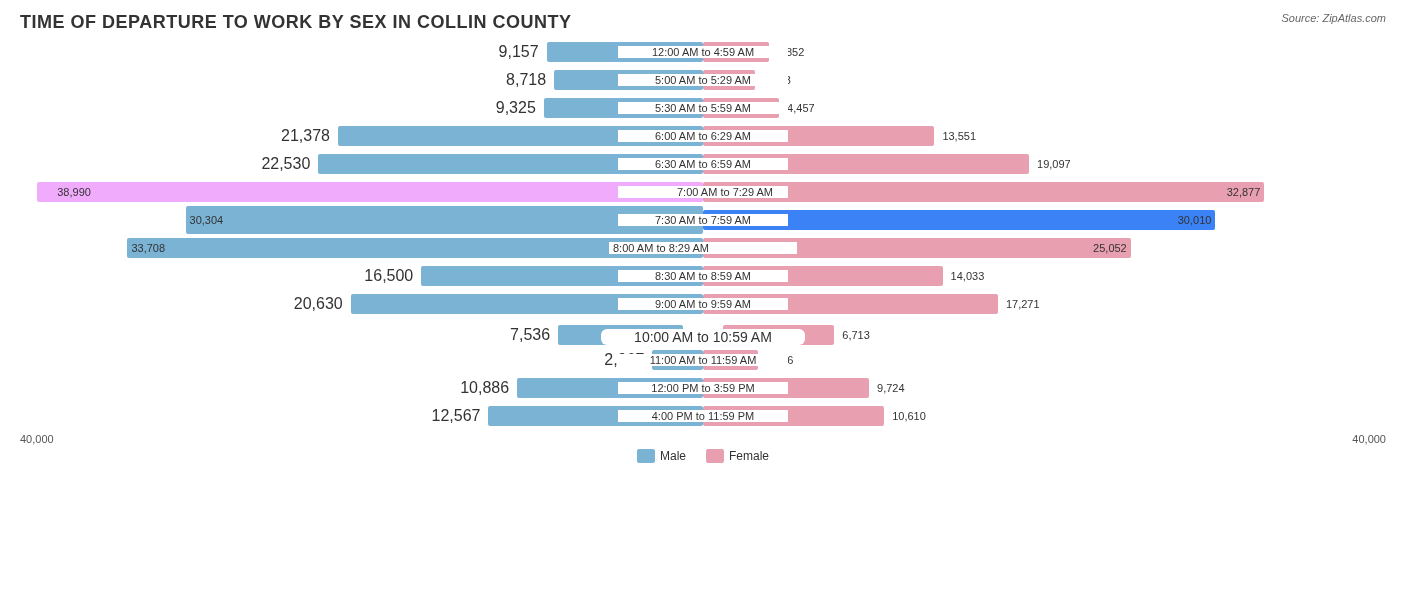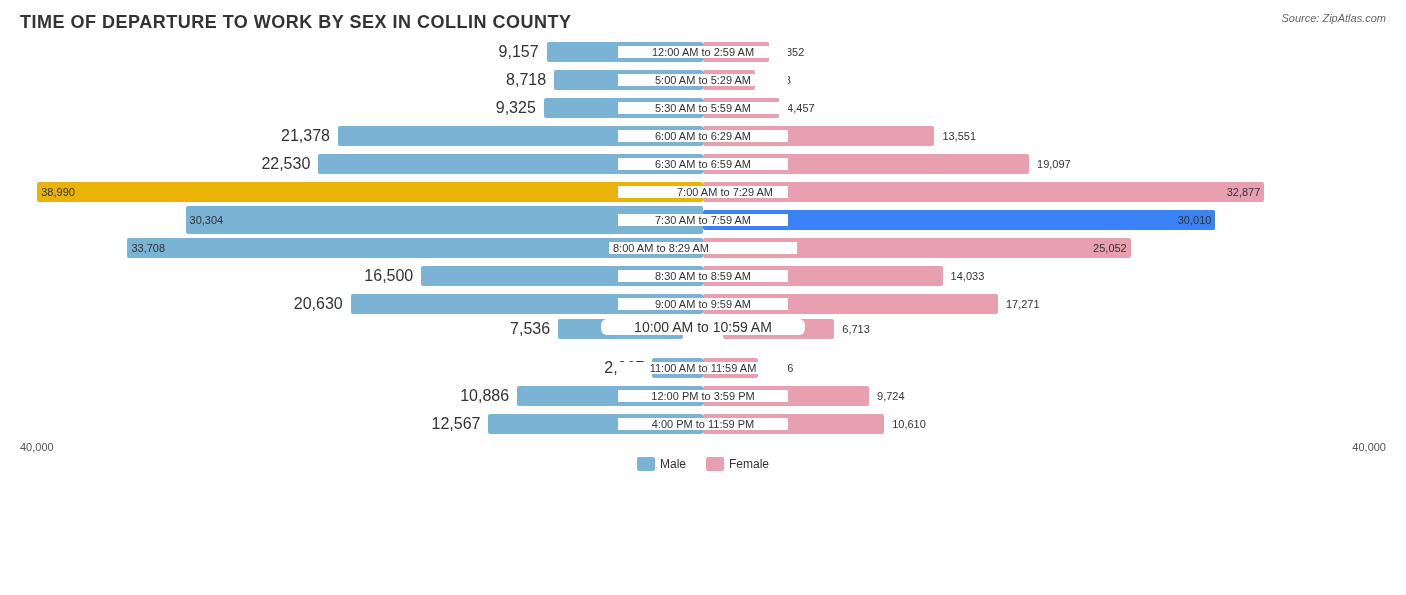--- a/index.html
+++ b/index.html
@@ -129,21 +129,21 @@
   <div class="source-label">Source: ZipAtlas.com</div>
 
   <div class="chart-area">
     <div class="rows-wrapper" id="rows-wrapper">
 
     <div class="row" style="display: flex; align-items: center; height: 26px; margin-bottom: 2px; width: 100%;">
           <div style="flex: 1 1 0%; display: flex; justify-content: flex-end; align-items: center; gap: 4px;">
             <span class="bar-label-left">9,157</span>
             <div class="bar-left" style="width: 22.8925%; max-width: 100%; height: 20px; border-radius: 2px; background: rgb(122, 179, 212);"></div>
           </div>
-          <div class="center-label" style="width: 170px; flex-shrink: 0; text-align: center; font-size: 11px; color: rgb(51, 51, 51);">12:00 AM to 2:59 AM</div>
+          <div class="center-label" style="width: 170px; flex-shrink: 0; text-align: center; font-size: 11px; color: rgb(51, 51, 51);">12:00 AM to 4:59 AM</div>
           <div style="flex: 1 1 0%; display: flex; justify-content: flex-start; align-items: center; gap: 4px;">
             <div class="bar-right" style="width: 9.63%; max-width: 100%; height: 20px; border-radius: 2px; background: rgb(232, 160, 176);"></div>
             <span class="bar-label-right">3,852</span>
           </div>
         </div>
         <div class="row" style="display: flex; align-items: center; height: 26px; margin-bottom: 2px; width: 100%;">
           <div style="flex: 1 1 0%; display: flex; justify-content: flex-end; align-items: center; gap: 4px;">
             <span class="bar-label-left">8,718</span>
             <div class="bar-left" style="width: 21.795%; max-width: 100%; height: 20px; border-radius: 2px; background: rgb(122, 179, 212);"></div>
           </div>
@@ -181,21 +181,21 @@
             <div class="bar-left" style="width: 56.325%; max-width: 100%; height: 20px; border-radius: 2px; background: rgb(122, 179, 212);"></div>
           </div>
           <div class="center-label" style="width: 170px; flex-shrink: 0; text-align: center; font-size: 11px; color: rgb(51, 51, 51);">6:30 AM to 6:59 AM</div>
           <div style="flex: 1 1 0%; display: flex; justify-content: flex-start; align-items: center; gap: 4px;">
             <div class="bar-right" style="width: 47.7425%; max-width: 100%; height: 20px; border-radius: 2px; background: rgb(232, 160, 176);"></div>
             <span class="bar-label-right">19,097</span>
           </div>
         </div>
         <div class="row" style="display: flex; align-items: center; height: 26px; margin-bottom: 2px; width: 100%;">
           <div style="flex: 1 1 0%; display: flex; justify-content: flex-end; align-items: center; gap: 4px;">
-            <div class="bar-left" style="width: 97.475%; max-width: 100%; height: 20px; border-radius: 2px; background: #eab308; display: flex; align-items: center; padding-left: 4px;">
+            <div class="bar-left" style="width: 97.475%; max-width: 100%; height: 20px; border-radius: 2px; background: #f0abfc; display: flex; align-items: center; padding-left: 20px;">
               <span style="font-size: 11px; color: rgb(51, 51, 51); white-space: nowrap;">38,990</span>
             </div>
           </div>
           <div class="center-label" style="width: 170px; flex-shrink: 0; text-align: center; font-size: 11px; color: rgb(51, 51, 51); padding-left: 48px;">7:00 AM to 7:29 AM</div>
           <div style="flex: 1 1 0%; display: flex; justify-content: flex-start; align-items: center; gap: 4px;">
             <div class="bar-right" style="width: 82.1925%; max-width: 100%; height: 20px; border-radius: 2px; background: rgb(232, 160, 176); display: flex; align-items: center; justify-content: flex-end; padding-right: 4px;">
               <span style="font-size: 11px; color: rgb(51, 51, 51); white-space: nowrap;">32,877</span>
             </div>
           </div>
         </div>
@@ -240,21 +240,21 @@
           <div style="flex: 1 1 0%; display: flex; justify-content: flex-end; align-items: center; gap: 4px;">
             <span class="bar-label-left">20,630</span>
             <div class="bar-left" style="width: 51.575%; max-width: 100%; height: 20px; border-radius: 2px; background: rgb(122, 179, 212);"></div>
           </div>
           <div class="center-label" style="width: 170px; flex-shrink: 0; text-align: center; font-size: 11px; color: rgb(51, 51, 51);">9:00 AM to 9:59 AM</div>
           <div style="flex: 1 1 0%; display: flex; justify-content: flex-start; align-items: center; gap: 4px;">
             <div class="bar-right" style="width: 43.1775%; max-width: 100%; height: 20px; border-radius: 2px; background: rgb(232, 160, 176);"></div>
             <span class="bar-label-right">17,271</span>
           </div>
         </div>
-        <div class="row" style="display: flex; align-items: flex-start; height: 26px; margin-bottom: 10px; width: 100%; gap: 40px;">
+        <div class="row" style="display: flex; align-items: flex-end; height: 26px; margin-bottom: 2px; width: 100%; gap: 40px;">
           <div style="flex: 1 1 0%; display: flex; justify-content: flex-end; align-items: center; gap: 4px;">
             <span class="bar-label-left">7,536</span>
             <div class="bar-left" style="width: 18.84%; max-width: 100%; height: 20px; border-radius: 2px; background: rgb(122, 179, 212);"></div>
           </div>
           <div class="center-label" style="width: 204px; flex-shrink: 0; text-align: center; font-size: 14px; color: rgb(51, 51, 51); border-radius: 6px;">10:00 AM to 10:59 AM</div>
           <div style="flex: 1 1 0%; display: flex; justify-content: flex-start; align-items: center; gap: 4px;">
             <div class="bar-right" style="width: 16.7825%; max-width: 100%; height: 20px; border-radius: 2px; background: rgb(232, 160, 176);"></div>
             <span class="bar-label-right">6,713</span>
           </div>
         </div>

